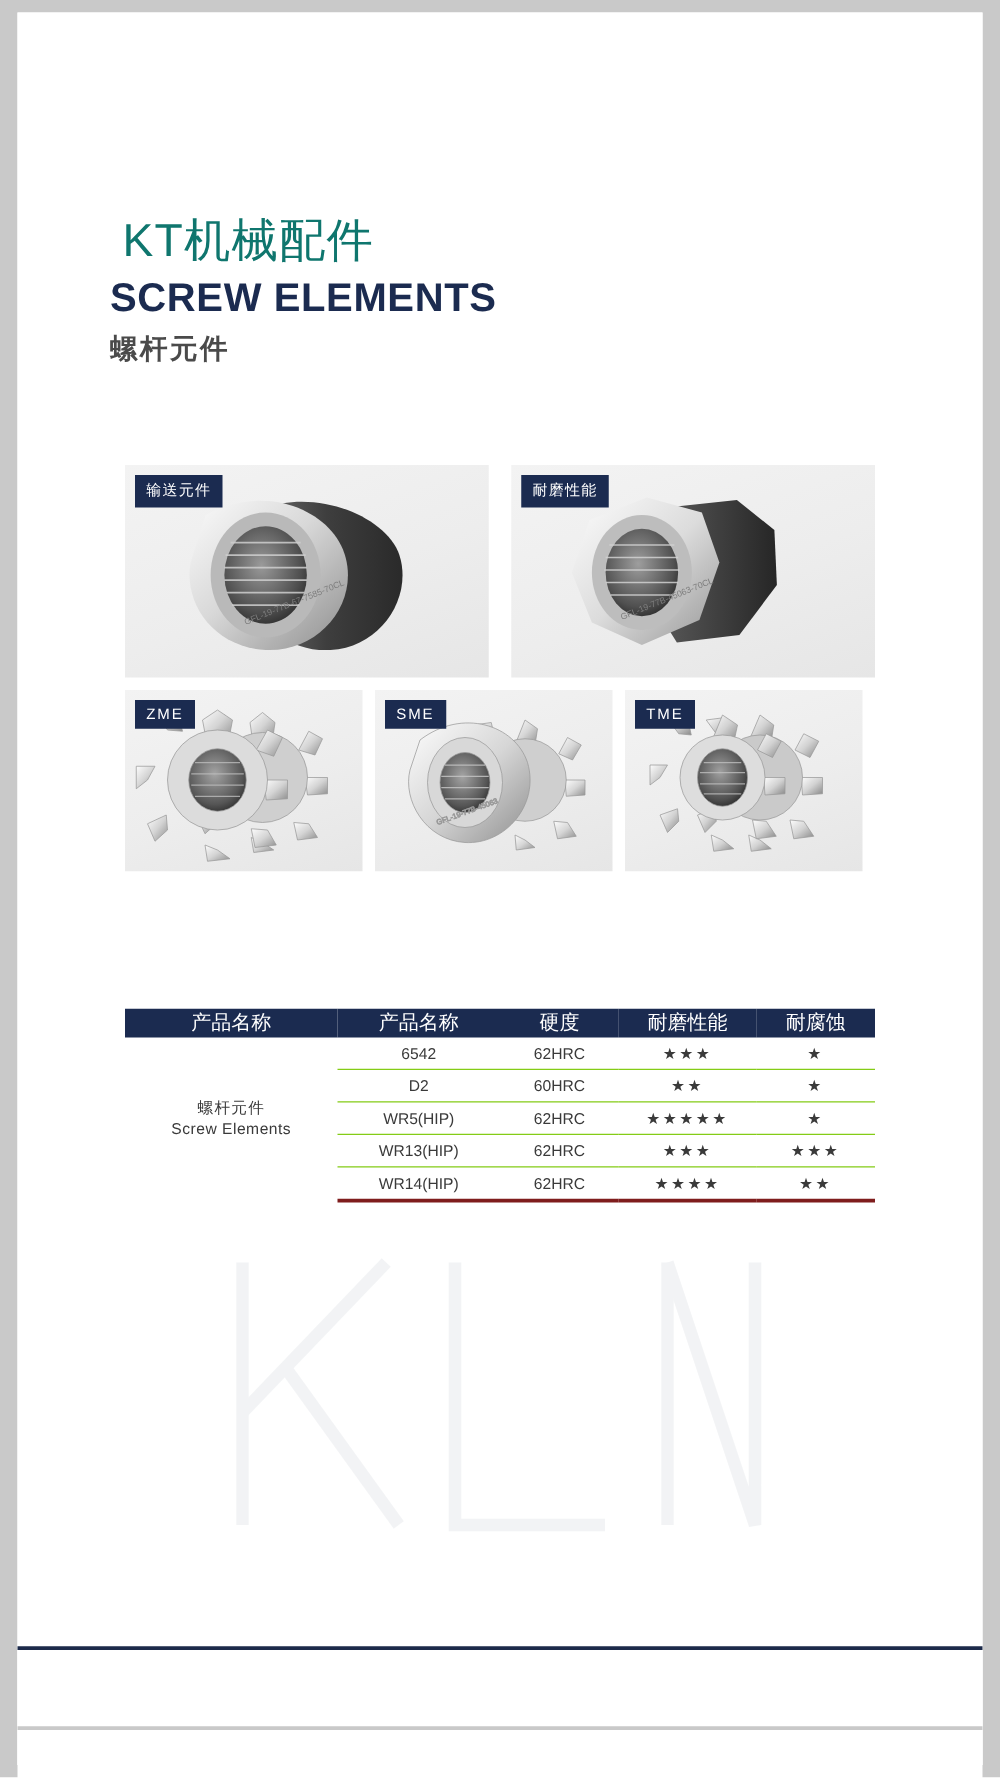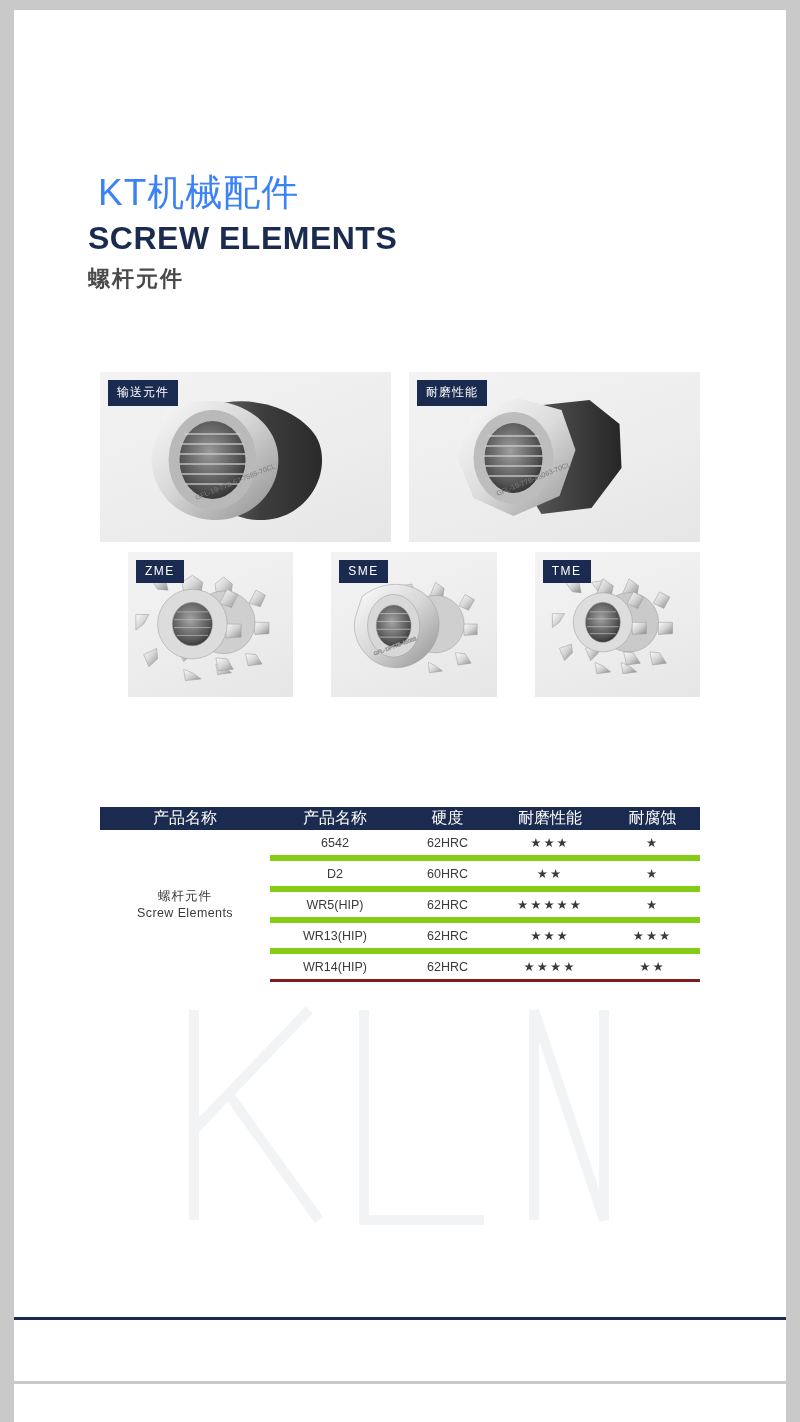--- a/index.html
+++ b/index.html
@@ -65,21 +65,21 @@
 
   
   .title-block {
     position: absolute;
     left: 88px;
     top: 160px;
     width: 620px;
   }
   .title-cn {
     font-size: 37px;
-    color: #3b82f6;
+    color: #0f766e;
     letter-spacing: 1px;
     font-weight: 400;
     line-height: 46px;
     margin: 0 0 2px 10px;
   }
   .title-en {
     font-size: 32px;
     color: #1b2b50;
     font-weight: 700;
     letter-spacing: 0.5px;
@@ -116,21 +116,20 @@
     height: 170px;
   }
   .row-bottom {
     display: flex;
     gap: 10px;
     margin-top: 10px;
   }
   .card-small {
     width: 190px;
     height: 145px;
-    margin-left: 28px;
   }
   .tag {
     position: absolute;
     left: 8px;
     top: 8px;
     background: #1b2b50;
     color: #ffffff;
     font-size: 12px;
     letter-spacing: 1px;
     padding: 4px 9px 5px 9px;
@@ -173,21 +172,21 @@
     color: #ffffff;
     font-weight: 400;
     font-size: 16px;
     height: 20px;
     padding: 1px 0;
     text-align: center;
   }
   table.mat tbody td {
     height: 23px;
     text-align: center;
-    border-bottom: 6px solid #84cc16;
+    border-bottom: 1px solid #84cc16;
     font-size: 12.5px;
     color: #3a3a3a;
   }
   table.mat tbody tr:last-child td { border-bottom: 3px solid #7f1d1d; }
   .col-name { width: 170px; }
   .col-comp { width: 130px; }
   .col-hard { width: 95px; }
   .col-wear { width: 110px; }
   .col-corr { width: 95px; }
   .name-cell {

